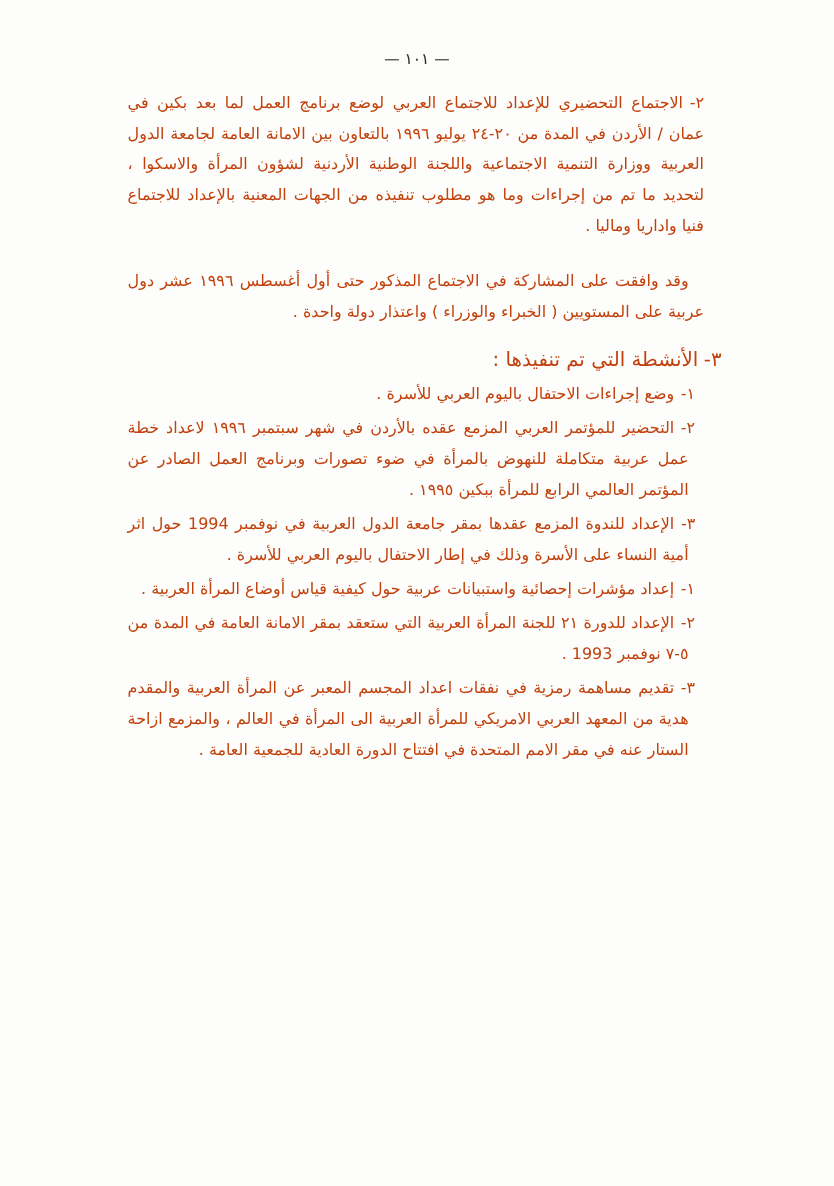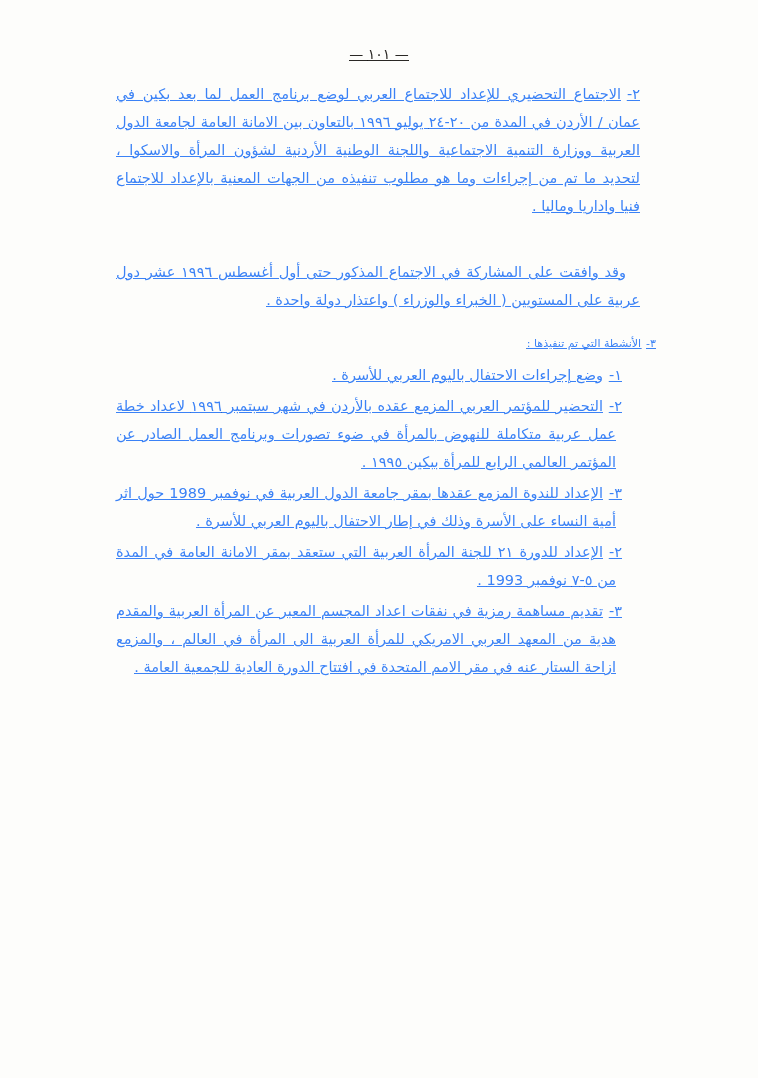--- a/index.html
+++ b/index.html
@@ -1,15 +1,15 @@
 <!DOCTYPE html>
 <html lang="ar" dir="rtl"><head>
 <meta charset="utf-8">
 <style>
-  * { margin: 0; padding: 0; box-sizing: border-box; text-decoration: underline; }
+  * { margin: 0; padding: 0; box-sizing: border-box; }
   html, body { background: #ffffff; }
   body {
     font-family: "DejaVu Sans", sans-serif;
     -webkit-font-smoothing: antialiased;
   }
   .page {
     position: relative;
     width: 758px;
     height: 1078px;
     margin: 0 auto;
@@ -24,39 +24,39 @@
     font-size: 14px;
     letter-spacing: 2px;
     color: #2a2825;
   }
   .content {
     padding: 18px 118px 0 116px;
     font-size: 14.5px;
     line-height: 28px;
     text-align: justify;
     text-align-last: right;
-    color: #3b82f6;
+    color: #c2410c;
   }
   .para { margin: 0; }
   .marker {
     white-space: nowrap;
     padding-left: 6px;
   }
   .indent { text-indent: 14px; }
-  .gap-lg { margin-top: 38px; }
+  .gap-lg { margin-top: 22px; }
   .gap-xl { margin-top: 52px; }
   .section-title {
-    font-size: 11px;
+    font-size: 18px;
     font-weight: normal;
     margin-top: 16px;
     margin-right: -16px;
     text-align: right;
   }
   .section-title .marker { padding-left: 5px; }
-  .item { margin-top: 3px; margin-right: 24px; }
+  .item { margin-top: 3px; margin-right: 14px; }
   .item .marker { margin-right: -6px; }
 </style>
 </head>
 <body>
 
 <main class="page">
 
   <div class="page-number">— ١٠١ —</div>
 
   <section class="content">
@@ -64,23 +64,24 @@
     <p class="para"><span class="marker">٢-</span><span>الاجتماع التحضيري للإعداد للاجتماع العربي لوضع برنامج العمل لما بعد بكين في عمان / الأردن في المدة من ٢٠-٢٤ يوليو ١٩٩٦ بالتعاون بين الامانة العامة لجامعة الدول العربية ووزارة التنمية الاجتماعية واللجنة الوطنية الأردنية لشؤون المرأة والاسكوا ، لتحديد ما تم من إجراءات وما هو مطلوب تنفيذه من الجهات المعنية بالإعداد للاجتماع فنيا واداريا وماليا .</span></p>
 
     <p class="para indent gap-lg">وقد وافقت على المشاركة في الاجتماع المذكور حتى أول أغسطس ١٩٩٦ عشر دول عربية على المستويين ( الخبراء والوزراء ) واعتذار دولة واحدة .</p>
 
     <h2 class="section-title"><span class="marker">٣-</span><span>الأنشطة التي تم تنفيذها :</span></h2>
 
     <p class="para item"><span class="marker">١-</span><span>وضع إجراءات الاحتفال باليوم العربي للأسرة .</span></p>
 
     <p class="para item"><span class="marker">٢-</span><span>التحضير للمؤتمر العربي المزمع عقده بالأردن في شهر سبتمبر ١٩٩٦ لاعداد خطة عمل عربية متكاملة للنهوض بالمرأة في ضوء تصورات وبرنامج العمل الصادر عن المؤتمر العالمي الرابع للمرأة ببكين ١٩٩٥ .</span></p>
 
-    <p class="para item"><span class="marker">٣-</span><span>الإعداد للندوة المزمع عقدها بمقر جامعة الدول العربية في نوفمبر 1989 حول اثر أمية النساء على الأسرة وذلك في إطار الاحتفال باليوم العربي للأسرة .</span></p>
+    <p class="para item"><span class="marker">٣-</span><span>الإعداد للندوة المزمع عقدها بمقر جامعة الدول العربية في نوفمبر 1994 حول اثر أمية النساء على الأسرة وذلك في إطار الاحتفال باليوم العربي للأسرة .</span></p>
 
 
+    <p class="para item"><span class="marker">١-</span><span>إعداد مؤشرات إحصائية واستبيانات عربية حول كيفية قياس أوضاع المرأة العربية .</span></p>
 
     <p class="para item"><span class="marker">٢-</span><span>الإعداد للدورة ٢١ للجنة المرأة العربية التي ستعقد بمقر الامانة العامة في المدة من ٥-٧ نوفمبر 1993 .</span></p>
 
     <p class="para item"><span class="marker">٣-</span><span>تقديم مساهمة رمزية في نفقات اعداد المجسم المعبر عن المرأة العربية والمقدم هدية من المعهد العربي الامريكي للمرأة العربية الى المرأة في العالم ، والمزمع ازاحة الستار عنه في مقر الامم المتحدة في افتتاح الدورة العادية للجمعية العامة .</span></p>
 
   </section>
 
 </main>
 
 </body></html>

